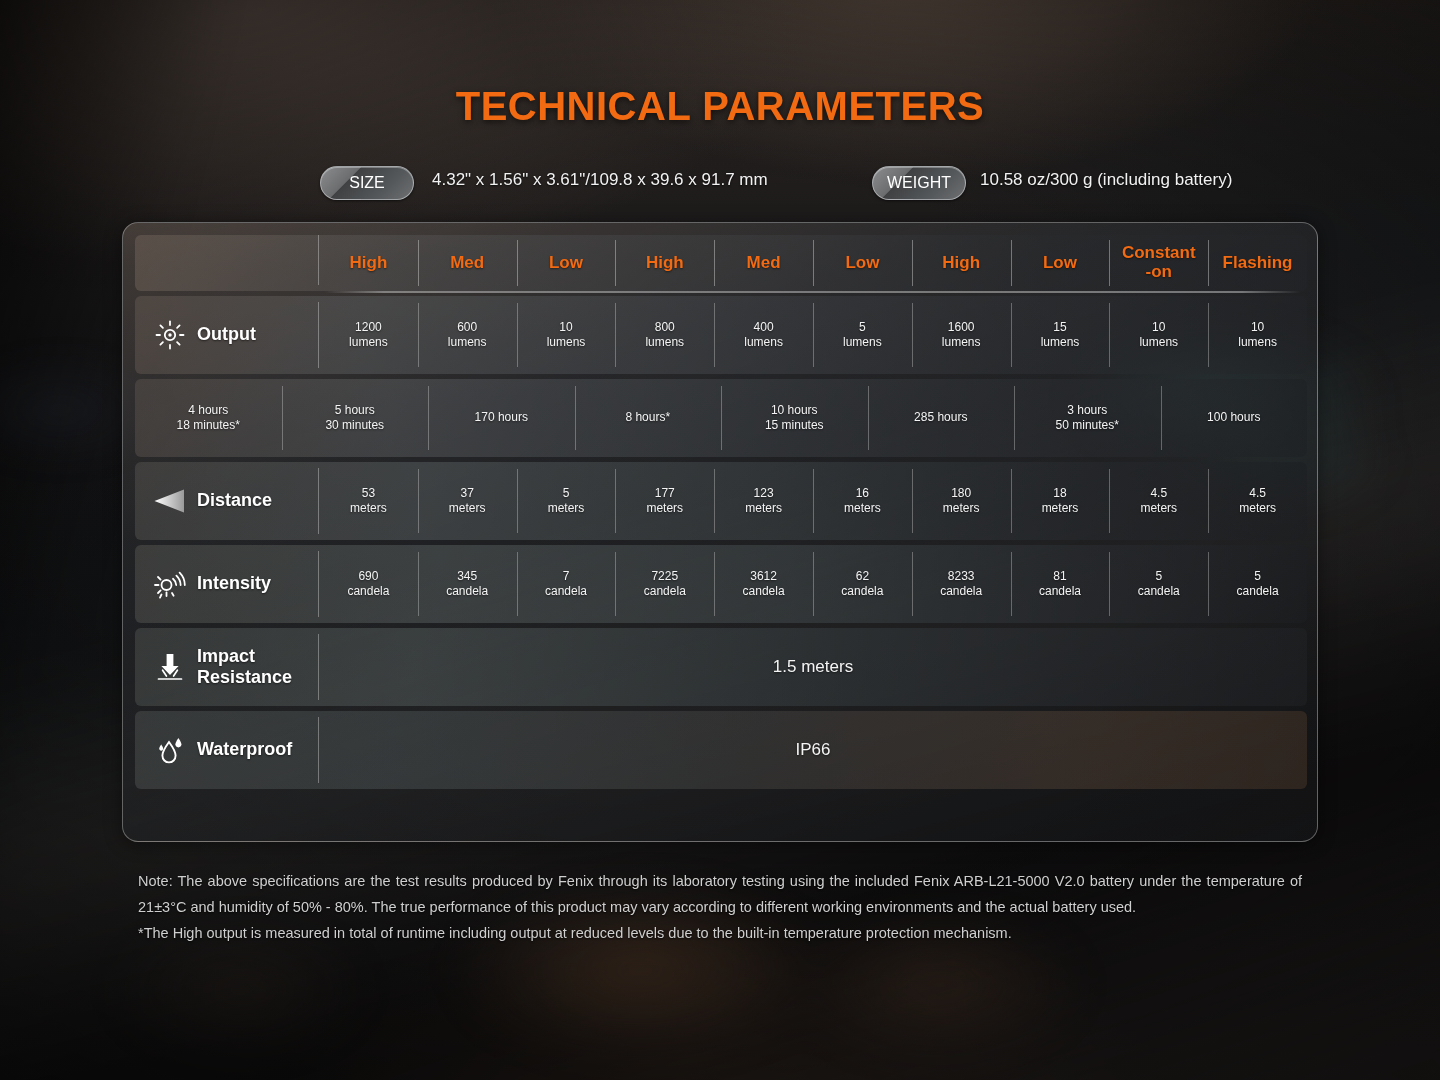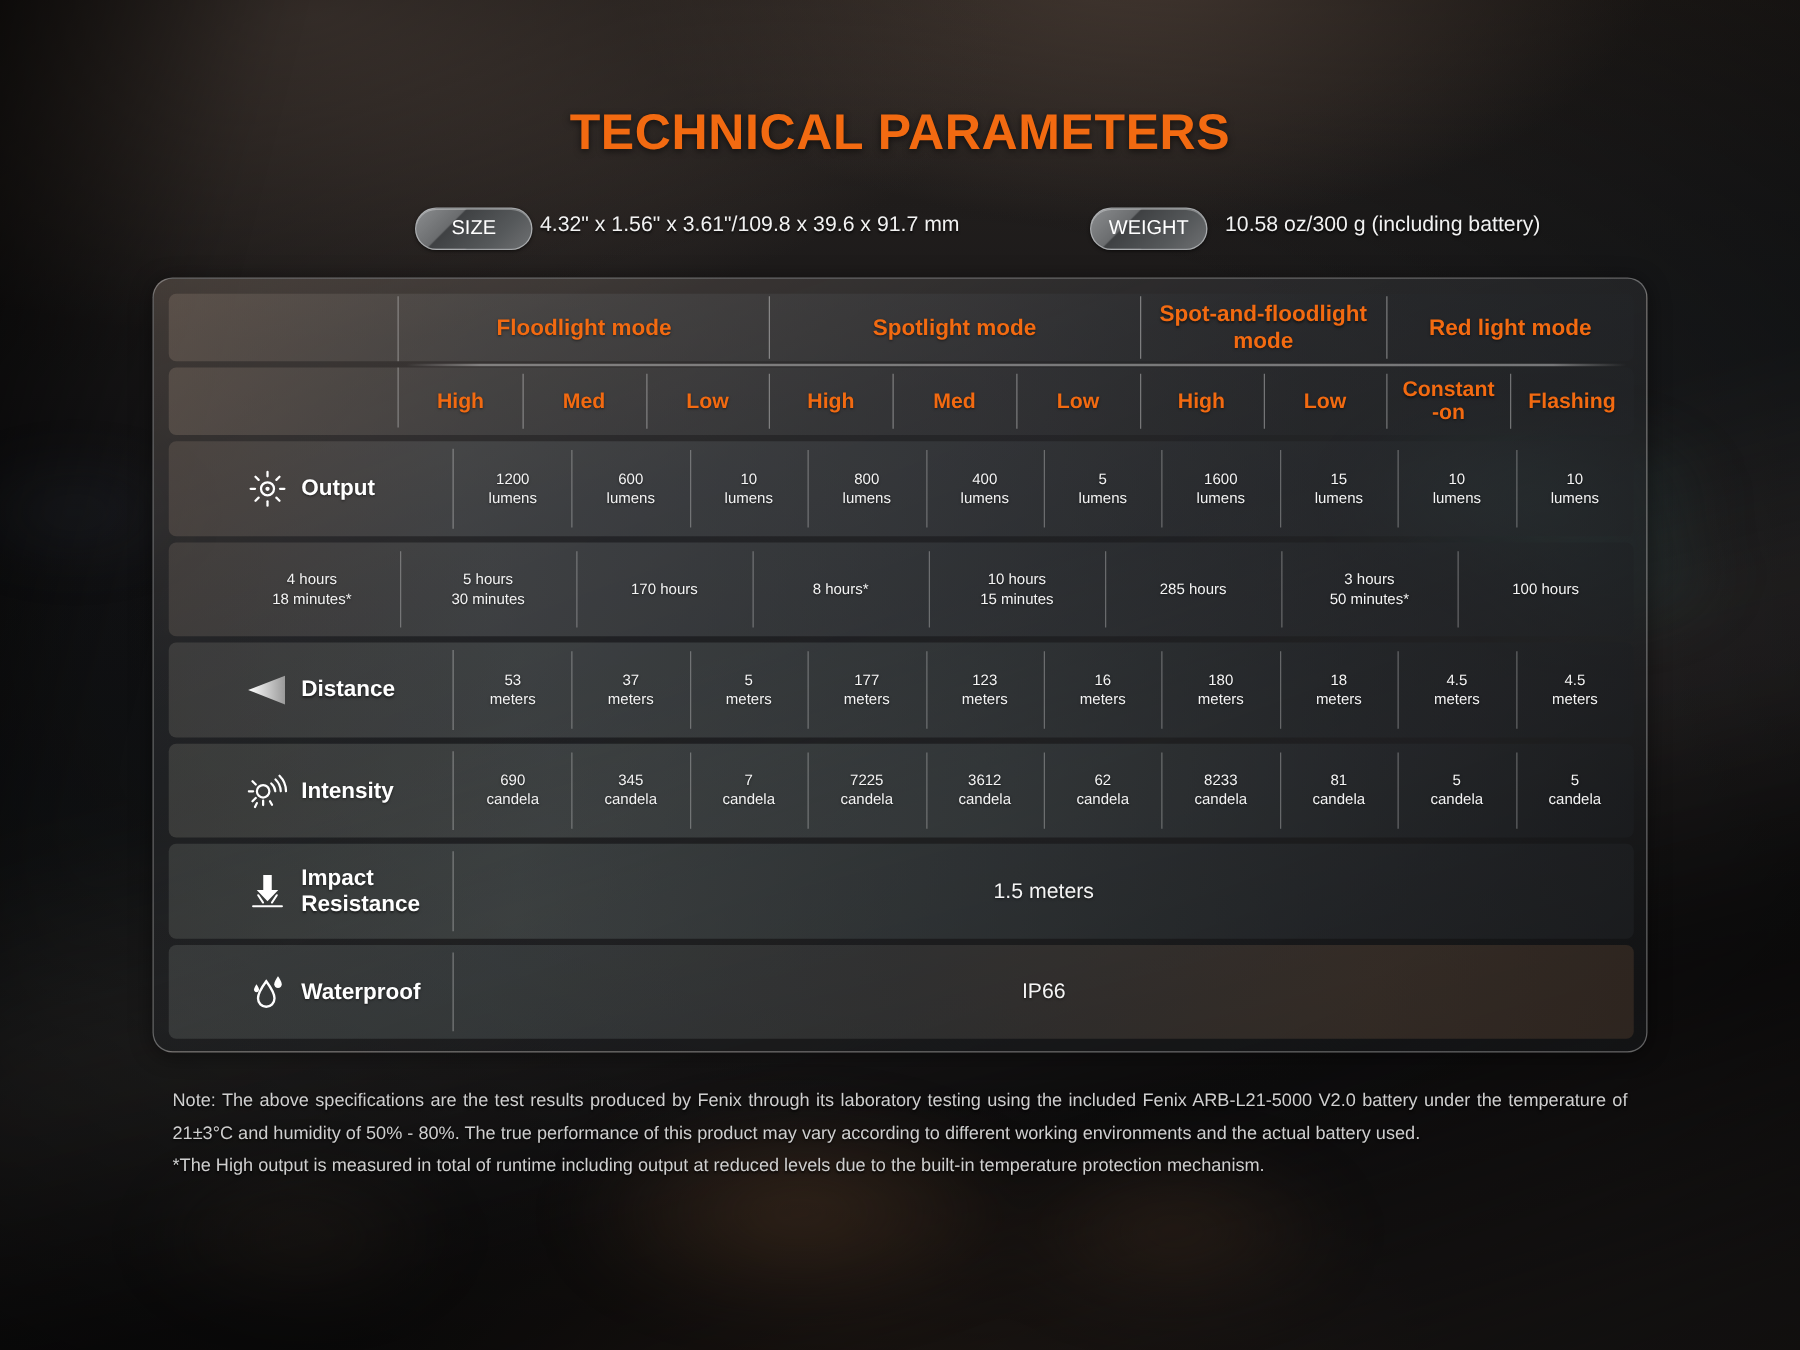--- a/index.html
+++ b/index.html
@@ -62,21 +62,21 @@
   .specrow{position:absolute;top:166px;left:0;width:1440px;height:34px;}
   .pill{
     position:absolute;
     height:32px;border-radius:17px;
     background:linear-gradient(135deg,#8b8d8f 0%,#6a6c6e 32%,#3f4143 33%,#55585a 70%,#6e7072 100%);
     border:1px solid rgba(190,192,195,.75);
     box-shadow:inset 0 1px 0 rgba(255,255,255,.30), 0 1px 3px rgba(0,0,0,.6);
     color:#ffffff;font-size:16px;
     display:flex;align-items:center;justify-content:center;
   }
-  .pill-size{left:332px;top:0;width:92px;}
+  .pill-size{left:320px;top:0;width:92px;}
   .pill-weight{left:872px;top:0;width:92px;}
   .specval{
     position:absolute;top:4px;
     color:#f2f2f2;font-size:17px;white-space:nowrap;
     text-shadow:0 1px 2px rgba(0,0,0,.75);
   }
   .specval-size{left:432px;}
   .specval-weight{left:980px;}
 
   
@@ -147,21 +147,21 @@
     content:"";position:absolute;left:0;top:5px;bottom:5px;width:1px;
     background:rgba(225,225,225,.42);
   }
   .hdrsep{
     position:absolute;left:190px;right:6px;top:56px;height:2px;
     background:linear-gradient(90deg, rgba(255,255,255,.0) 0%, rgba(255,255,255,.38) 6%, rgba(255,255,255,.38) 94%, rgba(255,255,255,0) 100%);
     z-index:3;pointer-events:none;
   }
 
   
-  .drow{height:78px;padding-left:44px;}
+  .drow{height:78px;}
   .cell{
     display:flex;flex-direction:column;align-items:center;justify-content:center;
     color:#f4f4f4;font-size:12px;line-height:1.28;text-align:center;
     position:relative;box-sizing:border-box;
     text-shadow:0 1px 2px rgba(0,0,0,.5);
   }
   .cell + .cell::before{
     content:"";position:absolute;left:0;top:7px;bottom:7px;width:1px;
     background:rgba(225,225,225,.34);
   }
@@ -206,27 +206,20 @@
     <div class="pill pill-size">SIZE</div>
     <div class="specval specval-size">4.32" x 1.56" x 3.61"/109.8 x 39.6 x 91.7 mm</div>
     <div class="pill pill-weight">WEIGHT</div>
     <div class="specval specval-weight">10.58 oz/300 g (including battery)</div>
   </div>
 
   <div class="panel">
     <div class="grid" id="grid">
       <div class="hdrsep"></div>
 
-      <div class="band hdr1 t-hdr">
-        <div class="lab"></div>
-        <div class="grp" style="flex:3">Floodlight mode</div>
-        <div class="grp" style="flex:3">Spotlight mode</div>
-        <div class="grp" style="flex:2">Spot-and-floodlight mode</div>
-        <div class="grp" style="flex:2">Red light mode</div>
-      </div>
 
       <div class="band hdr2 t-hdr" id="levels-band">
         <div class="lab"></div>
       <div class="lvl" style="flex: 1 1 0%;">High</div>
           <div class="lvl" style="flex: 1 1 0%;">Med</div>
           <div class="lvl" style="flex: 1 1 0%;">Low</div>
           <div class="lvl" style="flex: 1 1 0%;">High</div>
           <div class="lvl" style="flex: 1 1 0%;">Med</div>
           <div class="lvl" style="flex: 1 1 0%;">Low</div>
           <div class="lvl" style="flex: 1 1 0%;">High</div>

